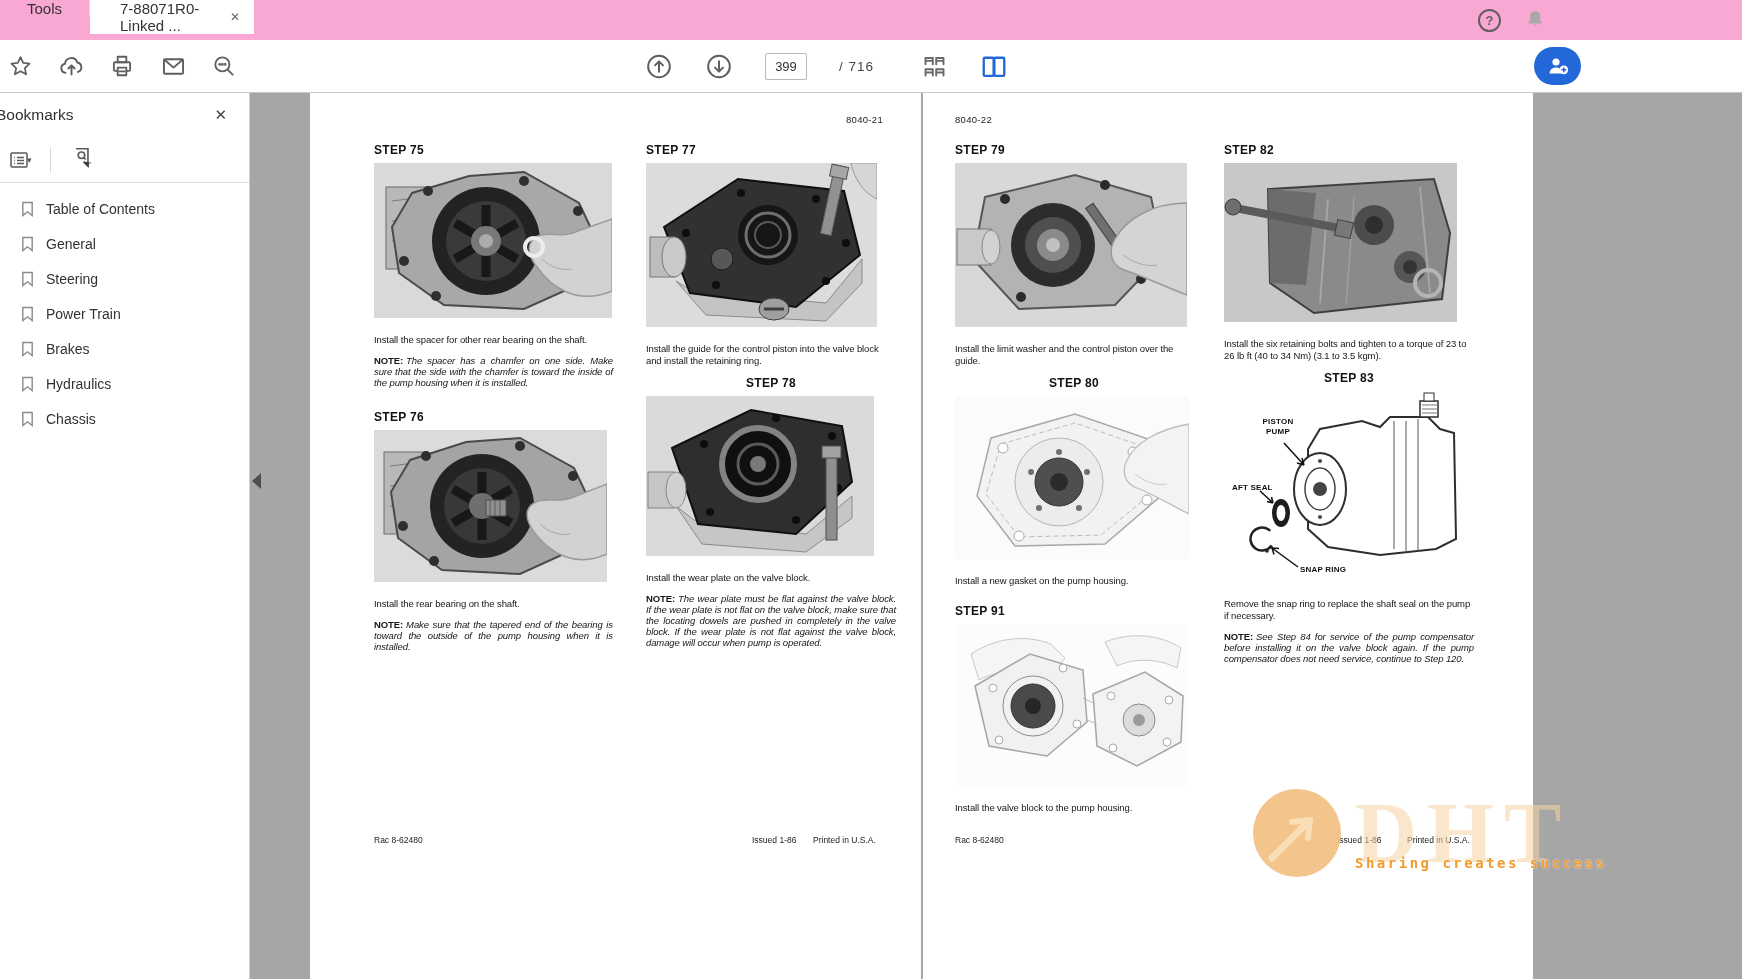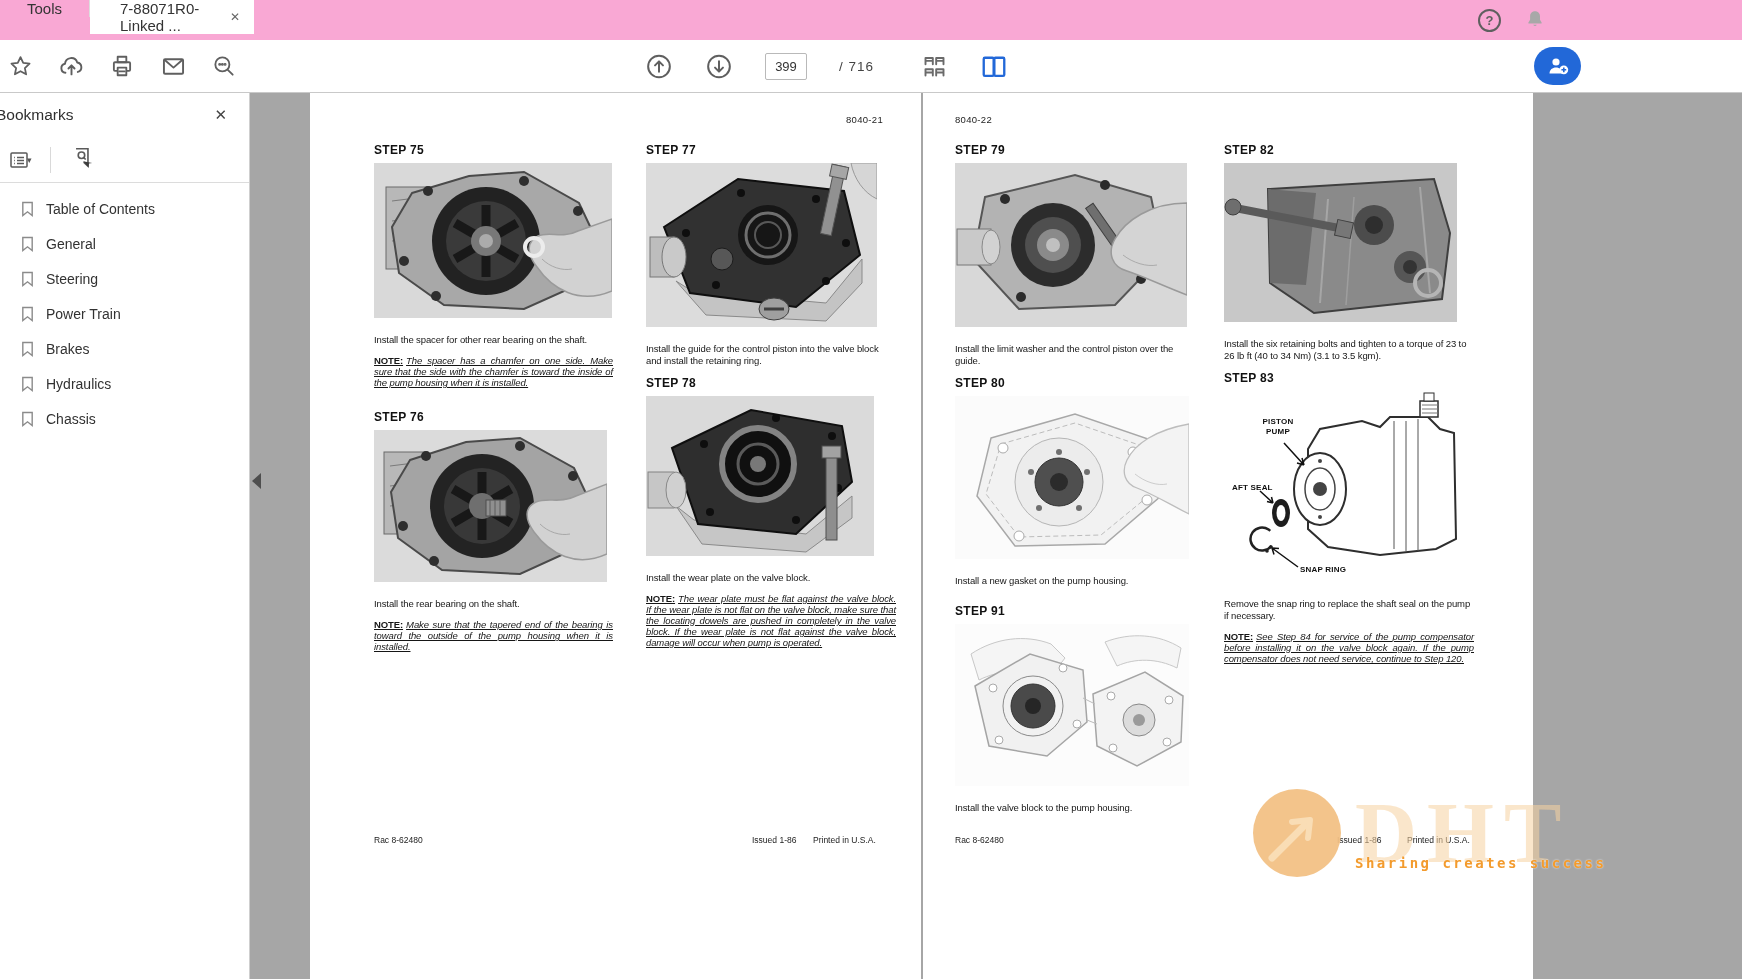--- a/index.html
+++ b/index.html
@@ -56,24 +56,24 @@
   .page1{left:60px;width:611px;}
   .page2{left:673px;width:610px;}
   .page-code{position:absolute;top:21px;font-size:9.5px;color:#1c1c1c;letter-spacing:.3px;}
   .page1 .page-code{right:38px;}
   .page2 .page-code{left:32px;}
   .col{position:absolute;top:50px;}
 
   .step-title{font-size:12px;font-weight:bold;color:#111;letter-spacing:.3px;margin-bottom:6px;}
   figure.photo{margin:0 0 12px 0;overflow:hidden;}
   .caption{font-size:9.5px;line-height:1.25;color:#161616;letter-spacing:-0.1px;margin-bottom:9px;}
-  .note{font-size:9.5px;line-height:1.17;color:#161616;letter-spacing:-0.1px;text-align:justify;margin-bottom:9px;text-decoration:underline;}
+  .note{font-size:9.5px;line-height:1.17;color:#161616;letter-spacing:-0.1px;text-align:justify;margin-bottom:9px;}
   .note-label{font-weight:bold;font-style:normal;margin-right:3px;}
   .note i{font-style:italic;}
-  .mt1{margin-top:22px;} .mt2{margin-top:8px;} .mt3{margin-top:17px;}
+  .mt1{margin-top:22px;} .mt2{margin-top:8px;text-align:center;} .mt3{margin-top:17px;}
 
   .pfoot{position:absolute;top:742px;font-size:8.5px;color:#222;}
 
   .diagram{position:relative;width:240px;height:195px;margin-bottom:10px;}
   .diag-label{position:absolute;font-size:8px;font-weight:bold;color:#111;line-height:1.25;letter-spacing:.2px;}
   .dl-pump{left:26px;top:26px;width:56px;text-align:center;}
   .dl-seal{left:8px;top:92px;}
   .dl-ring{left:76px;top:174px;}
 
   

